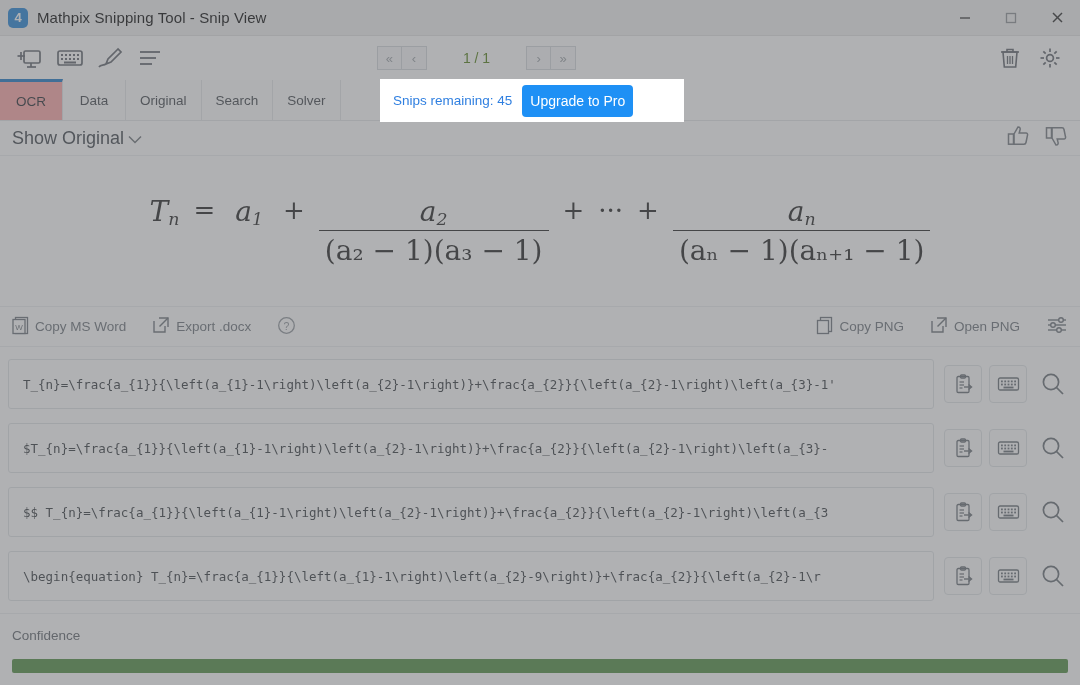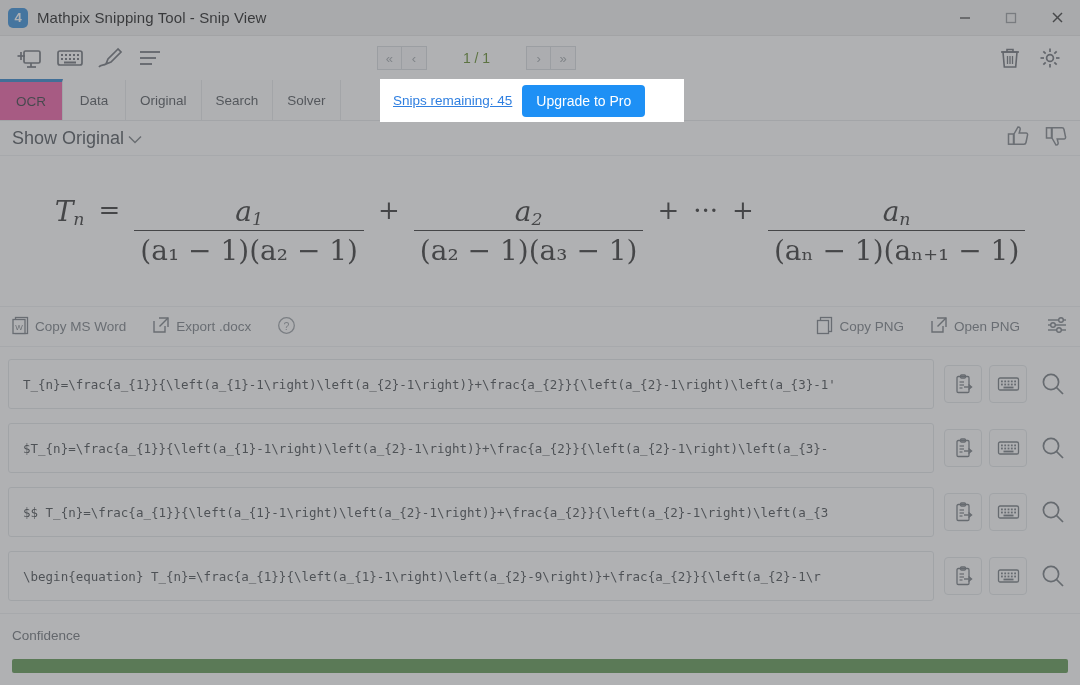--- a/index.html
+++ b/index.html
@@ -73,21 +73,21 @@
     position: relative;
   }
   .tab {
     min-width: 63px; padding: 0 14px;
     display: flex; align-items: center; justify-content: center;
     font-size: 13.5px; color: #3c4147;
     border-right: 1px solid #e4e6e8;
     background: #fdfdfd;
   }
   .tab.active {
-    background: #ec4899;
+    background: #fca5a5;
     border-top: 3px solid #1474c4;
     margin-top: -1px;
     color: #1f2329;
   }
   .tab:first-child { border-left: none; }
 
   
   .upgrade-wrap {
     position: absolute;
     left: 381px; top: 80px;
@@ -97,21 +97,21 @@
     z-index: 40;
     box-shadow: 0 0 0 1px #ffffff;
   }
   .snips-text {
     font-size: 13.5px; color: #2f7fe0; margin-left: 12px; white-space: nowrap;
   }
   .upgrade-btn {
     margin-left: 10px;
     background: #1e90f5; color: #ffffff;
     font-size: 14px; border: none; border-radius: 4px;
-    padding: 8px 14px; cursor: pointer; white-space: nowrap;
+    padding: 8px 8px; cursor: pointer; white-space: nowrap;
   }
 
   
   .showrow {
     height: 34px; flex: 0 0 34px;
     display: flex; align-items: center;
     padding: 0 12px;
     background: #ffffff;
   }
   .show-orig { font-size: 18px; color: #3a4047; display: flex; align-items: center; gap: 4px; }
@@ -365,21 +365,20 @@
     </div>
   </div>
 
   <div class="matharea">
     <div class="math">
       <span><i>T</i><sub>n</sub></span>
       <span class="op">=</span>
 
       <span class="frac">
         <span class="num"><i>a</i><sub>1</sub></span>
-        <span class="den">(a₁ − 1)(a₂ − 1)</span>
       </span>
 
       <span class="op">+</span>
 
       <span class="frac">
         <span class="num"><i>a</i><sub>2</sub></span>
         <span class="den">(a₂ − 1)(a₃ − 1)</span>
       </span>
 
       <span class="op">+</span>
@@ -652,15 +651,15 @@
   </div>
 
 </div>
 
 <div class="dim" id="dim-top"></div>
 <div class="dim" id="dim-left"></div>
 <div class="dim" id="dim-right"></div>
 <div class="dim" id="dim-bottom"></div>
 
 <div class="upgrade-wrap">
-  <span class="snips-text" style="color: rgb(47, 127, 224); text-decoration: underline;">Snips remaining: 45</span>
+  <span class="snips-text" style="color: rgb(47, 127, 224);">Snips remaining: 45</span>
   <button class="upgrade-btn" style="background: rgb(30, 144, 245);">Upgrade to Pro</button>
 </div>
 
 </body></html>

